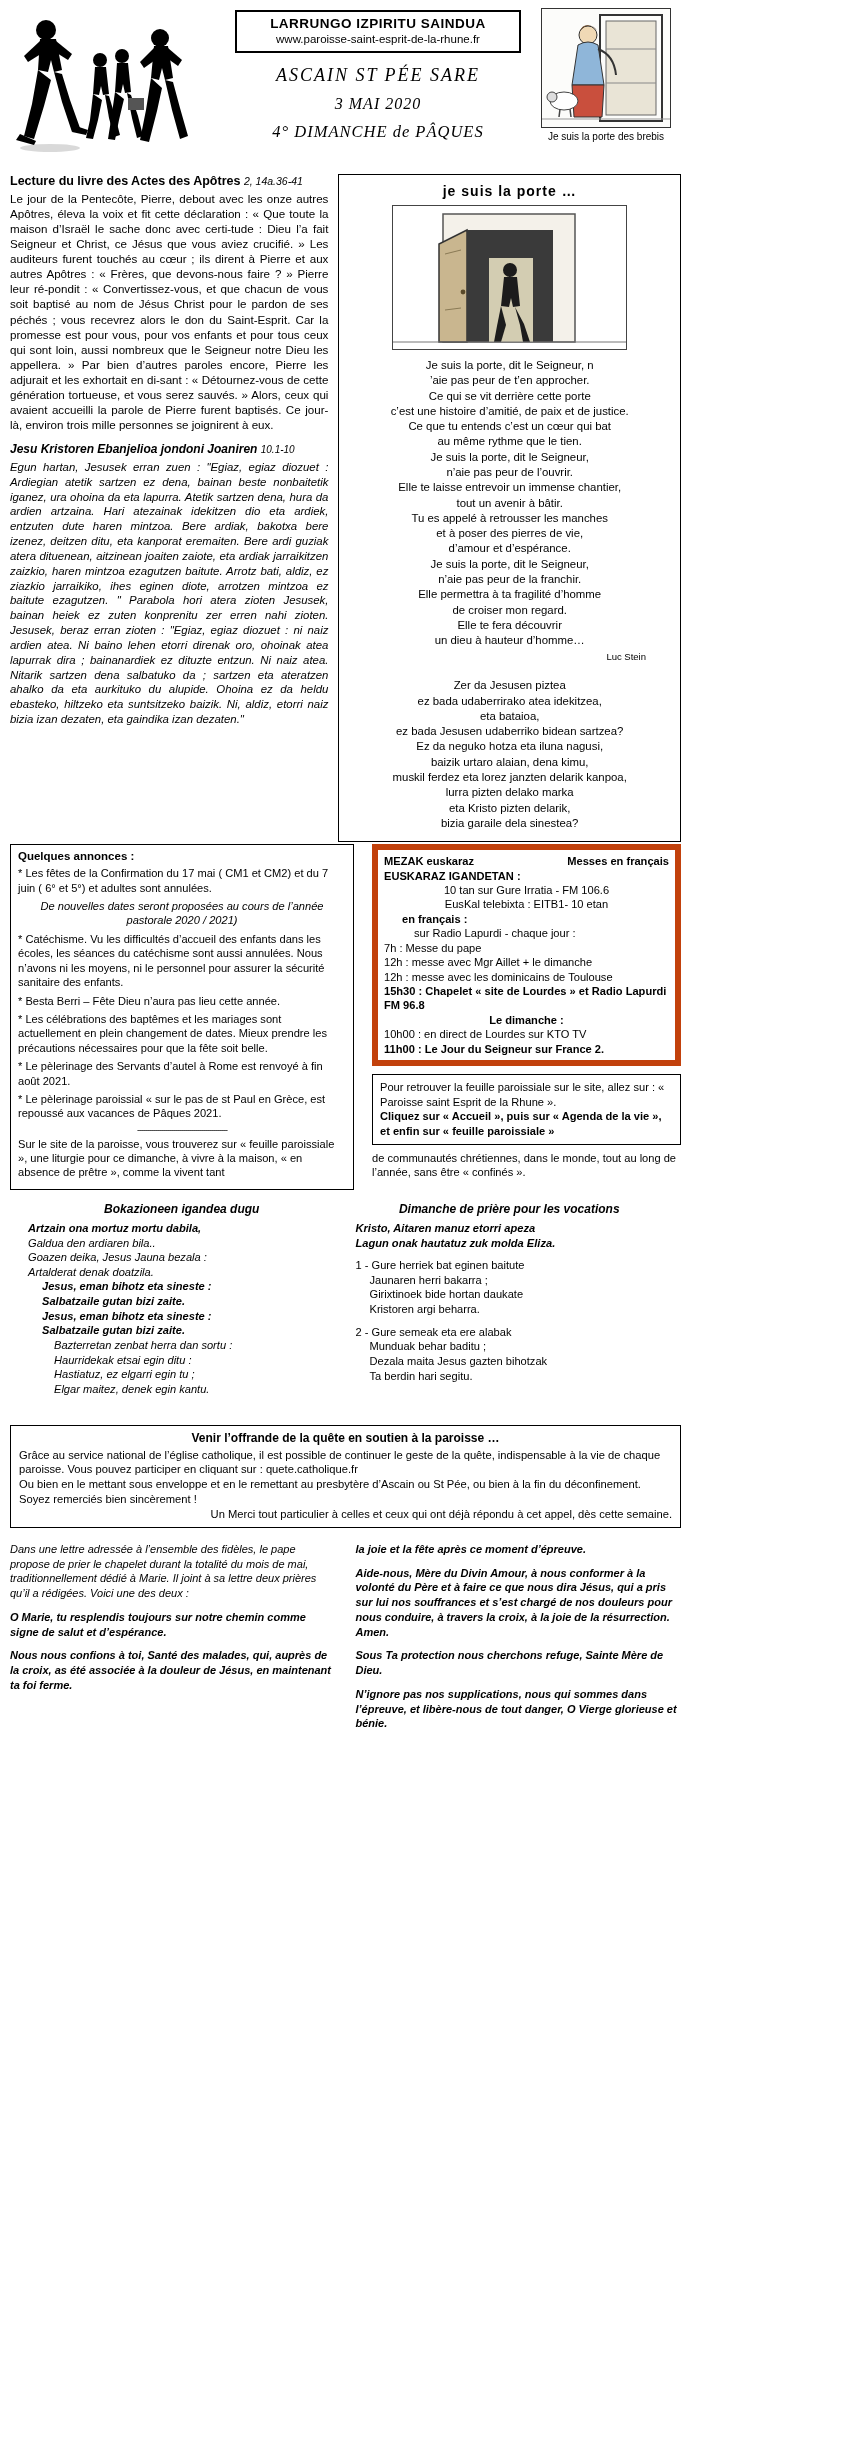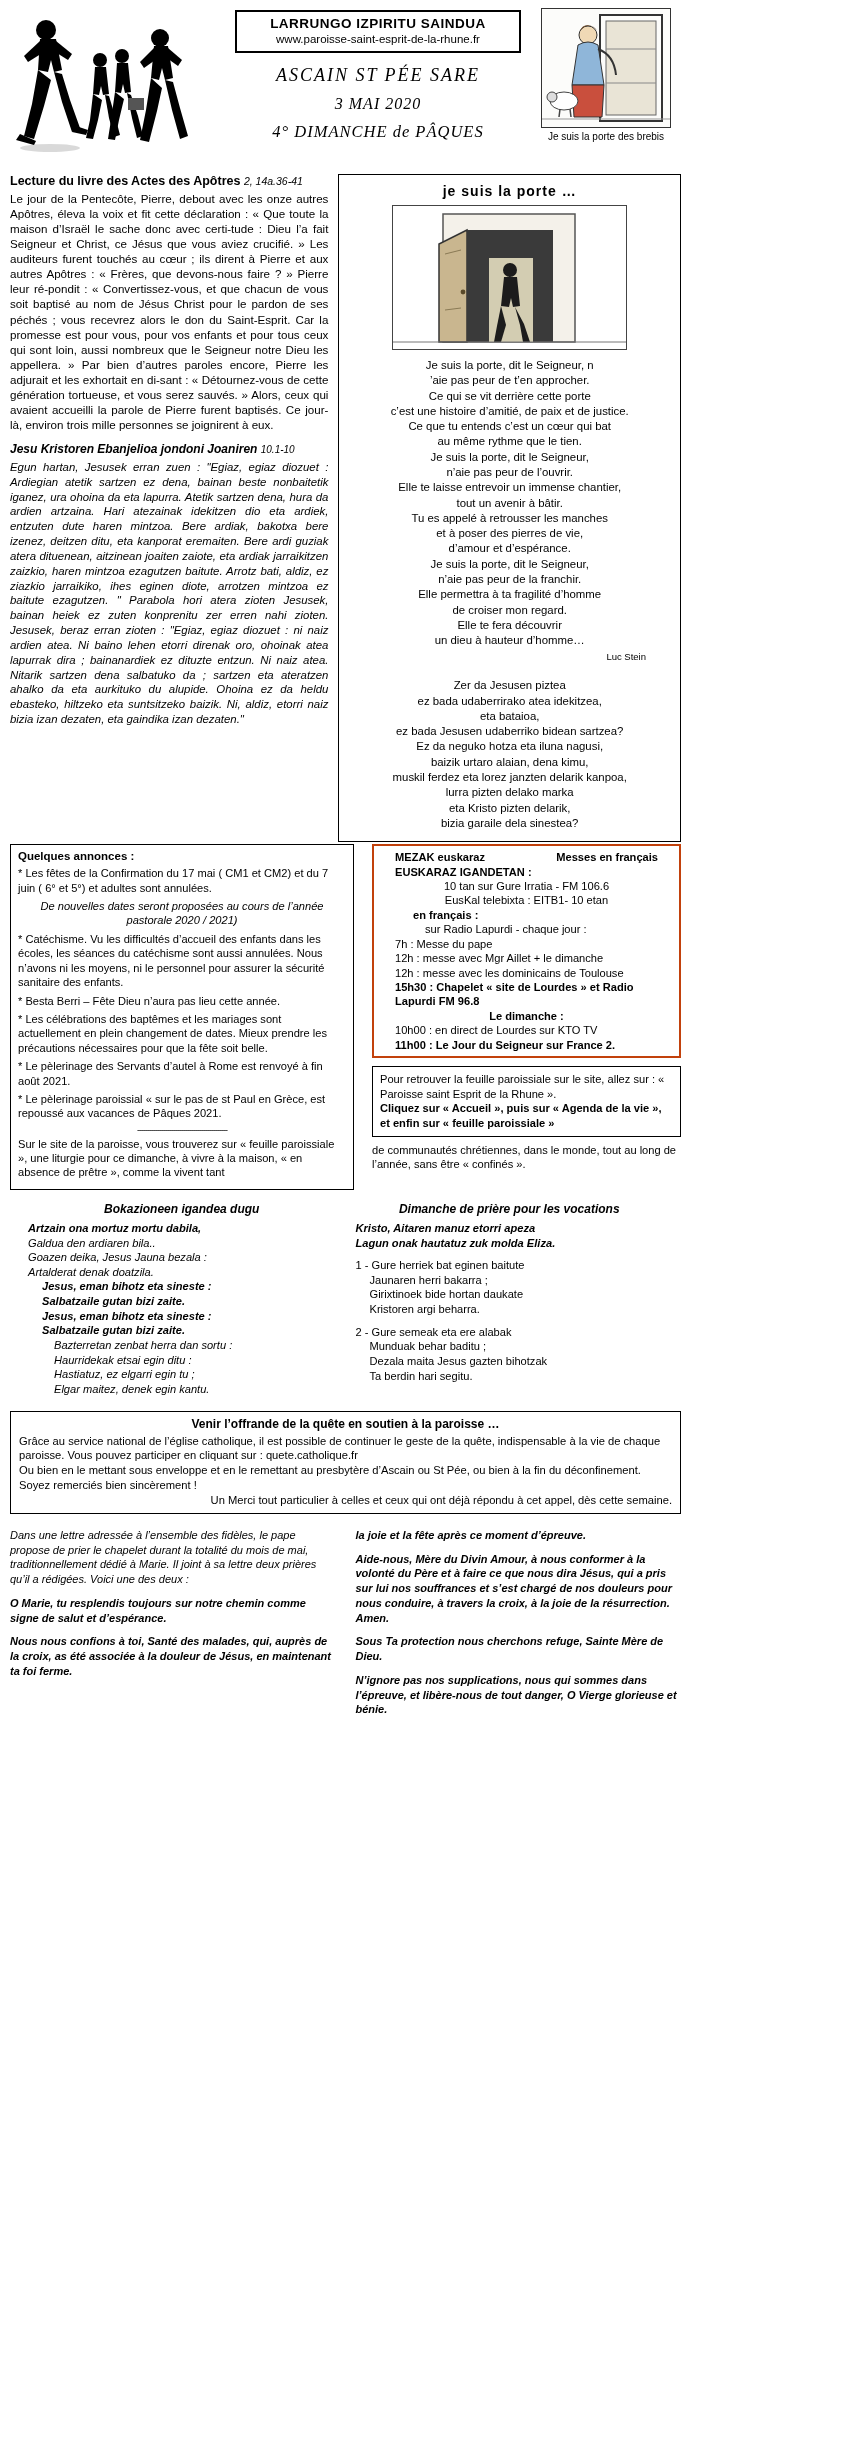--- a/index.html
+++ b/index.html
@@ -51,21 +51,21 @@
 
   
   .annonces-row { display:flex; gap:18px; margin-top:2px; align-items:flex-start; }
   .annonces-box { width:430px; border:1px solid #000; padding:5px 7px; }
   .annonces-title { font-weight:bold; font-size:11.5px; margin-bottom:4px; }
   .annonces-body { font-size:11.1px; line-height:1.30; }
   .annonces-body p { margin:0 0 4px 0; }
   .sep-line { text-align:center; font-size:9px; letter-spacing:-1px; color:#000; }
 
   .right-col-ann { width:390px; }
-  .messes-box { border:2px solid #c2410c; padding:4px 21px; font-size:11.1px; line-height:1.30; }
+  .messes-box { border:6px solid #c2410c; padding:4px 6px; font-size:11.1px; line-height:1.30; }
   .messes-head { display:flex; justify-content:space-between; font-weight:bold; }
   .messes-head .l { }
   .messes-head .r { }
   .bold { font-weight:bold; }
   .ital { font-style:italic; }
   .center { text-align:center; }
   .feuille-box { border:1px solid #000; padding:5px 7px; font-size:11.1px; line-height:1.32; margin-top:8px; }
 
   .spill { font-size:11.1px; line-height:1.30; margin-top:6px; }
 
@@ -73,21 +73,21 @@
   .voc-row { display:flex; gap:20px; margin-top:12px; padding:0 18px; }
   .voc-col { width:50%; }
   .voc-title { font-weight:bold; font-style:italic; font-size:12px; text-align:center; margin-bottom:5px; }
   .voc-body { font-size:11.1px; line-height:1.32; }
   .voc-body .b { font-weight:bold; font-style:italic; }
   .voc-left-lines { font-style:italic; }
   .indent1 { padding-left:14px; }
   .indent2 { padding-left:26px; }
 
   
-  .offrande-box { border:1px solid #000; margin-top:14px; padding:5px 8px; }
+  .offrande-box { border:1px solid #000; margin-top:28px; padding:5px 8px; }
   .offrande-title { text-align:center; font-weight:bold; font-size:12px; margin-bottom:3px; }
   .offrande-body { font-size:11.2px; line-height:1.33; }
   .offrande-body .c { text-align:right; }
 
   
   .footer-row { display:flex; gap:20px; margin-top:14px; }
   .footer-col { width:50%; font-size:11px; line-height:1.34; font-style:italic; }
   .footer-col p { margin:0 0 9px 0; }
   .footer-col .b { font-weight:bold; }
 </style>

